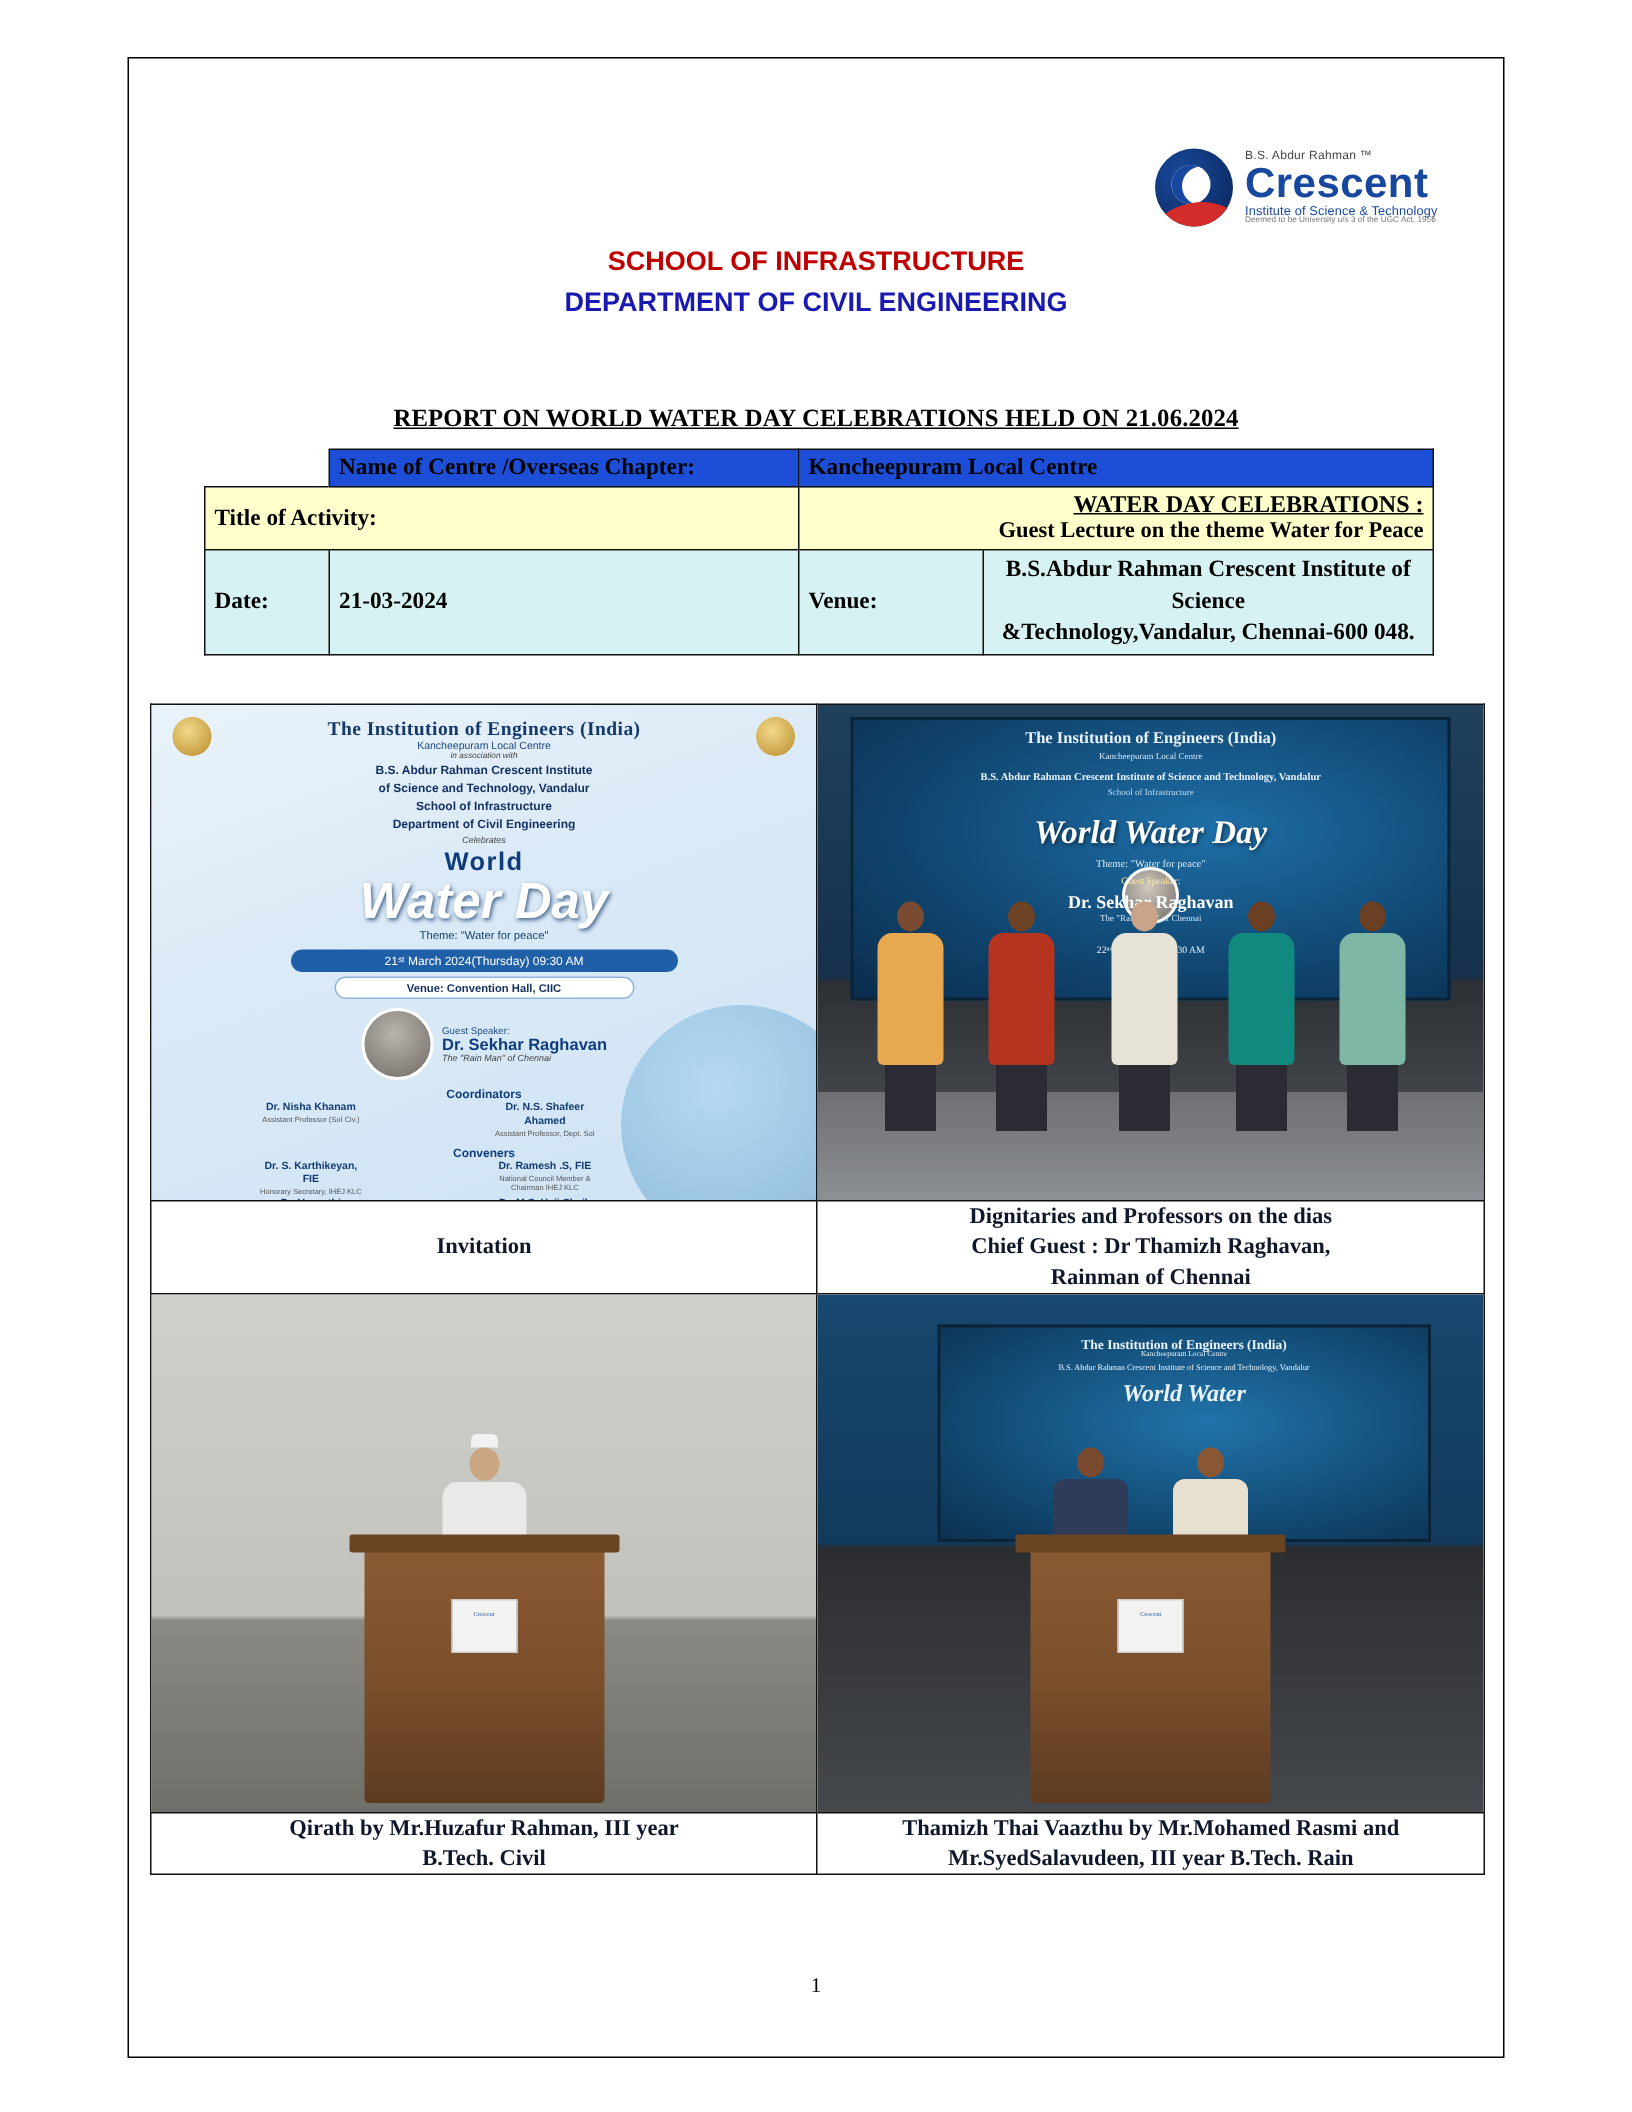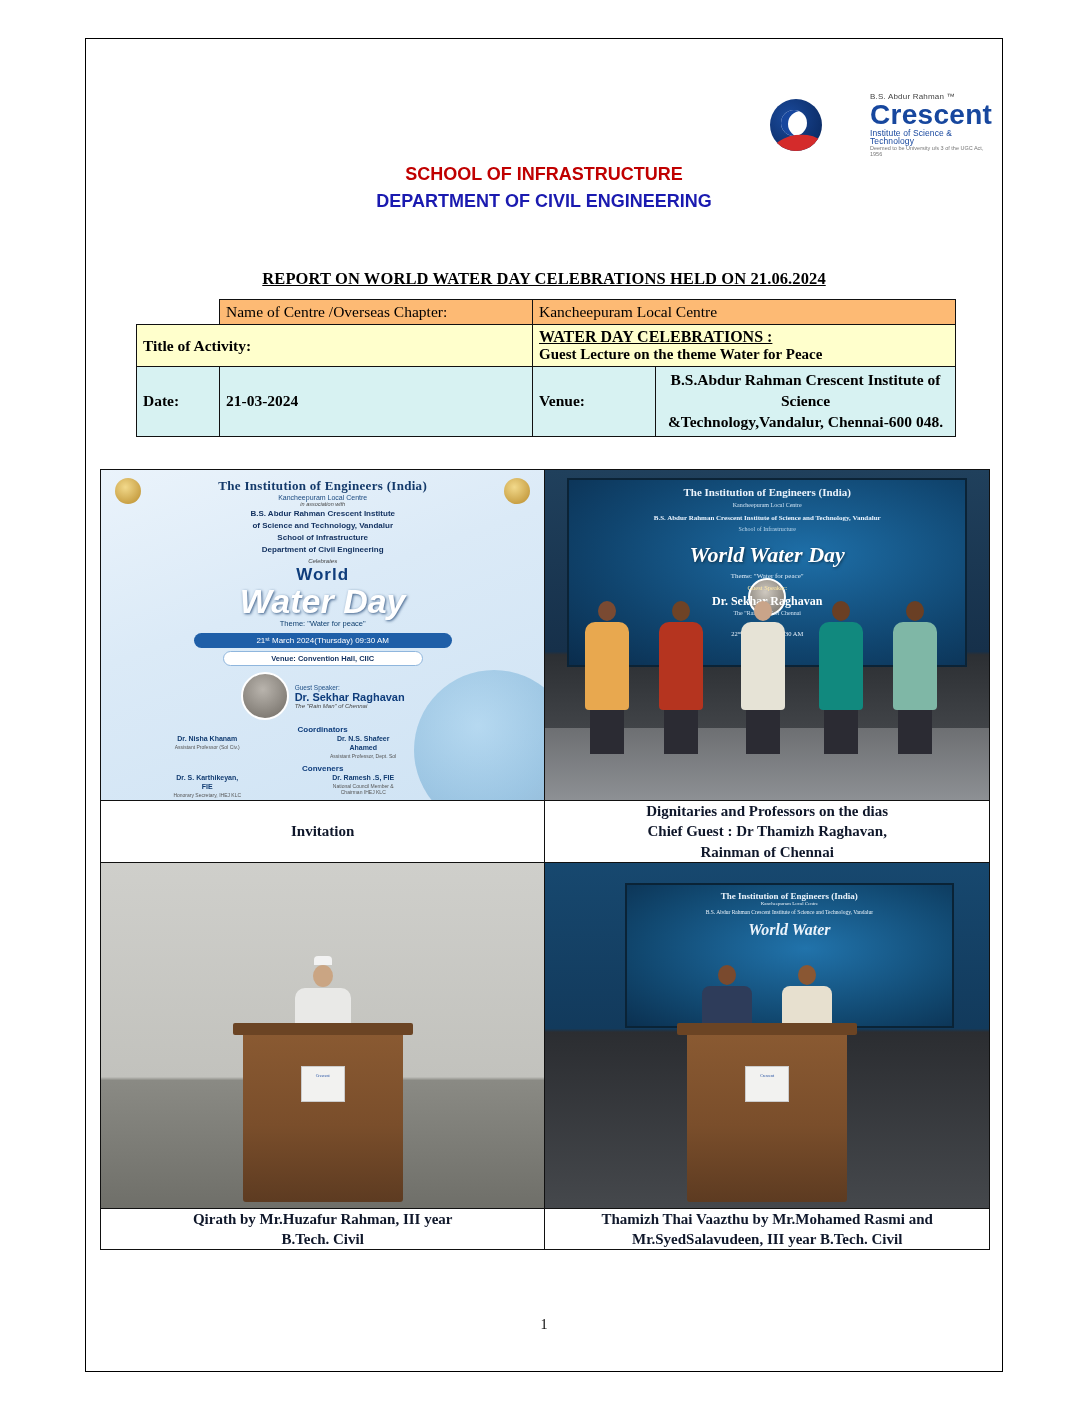--- a/index.html
+++ b/index.html
@@ -33,21 +33,20 @@
 
   
   .logo-wrap {
     position: absolute;
     right: 12px;
     top: 56px;
     width: 220px;
     height: 60px;
     display: flex;
     align-items: center;
-    gap: 40px;
   }
   .logo-mark {
     width: 52px;
     height: 52px;
     border-radius: 50%;
     background: radial-gradient(circle at 35% 35%, #1a4a9c 0%, #0d2f6b 70%, #08204b 100%);
     position: relative;
     flex: none;
     overflow: hidden;
   }
@@ -150,26 +149,26 @@
     width: 820px;
     border-collapse: collapse;
     font-size: 15.5px;
   }
   .info-table td {
     border: 1px solid #111;
     padding: 3px 6px;
     vertical-align: middle;
   }
   .cell-green {
-    background: #fdba74;
-    font-weight: normal;
+    background: #1d4ed8;
+    font-weight: bold;
   }
   .cell-yellow {
     background: #ffffcc;
-    text-align: left;
+    text-align: right;
   }
   .cell-cyan {
     background: #d7f2f2;
   }
   .lbl { font-weight: bold; }
   .act-title {
     font-weight: bold;
     text-decoration: underline;
     font-size: 16px;
   }
@@ -618,21 +617,21 @@
           </div>
         </td>
       </tr>
       <tr>
         <td class="cap">
           <div>Qirath by Mr.Huzafur Rahman, III year</div>
           <div>B.Tech. Civil</div>
         </td>
         <td class="cap">
           <div>Thamizh Thai Vaazthu by Mr.Mohamed Rasmi and</div>
-          <div>Mr.SyedSalavudeen, III year B.Tech. Civil</div>
+          <div>Mr.SyedSalavudeen, III year B.Tech. Rain</div>
         </td>
       </tr>
     </tbody>
       </table>
 
     <div class="page-num">1</div>
 
   </div>
 </div>
 

